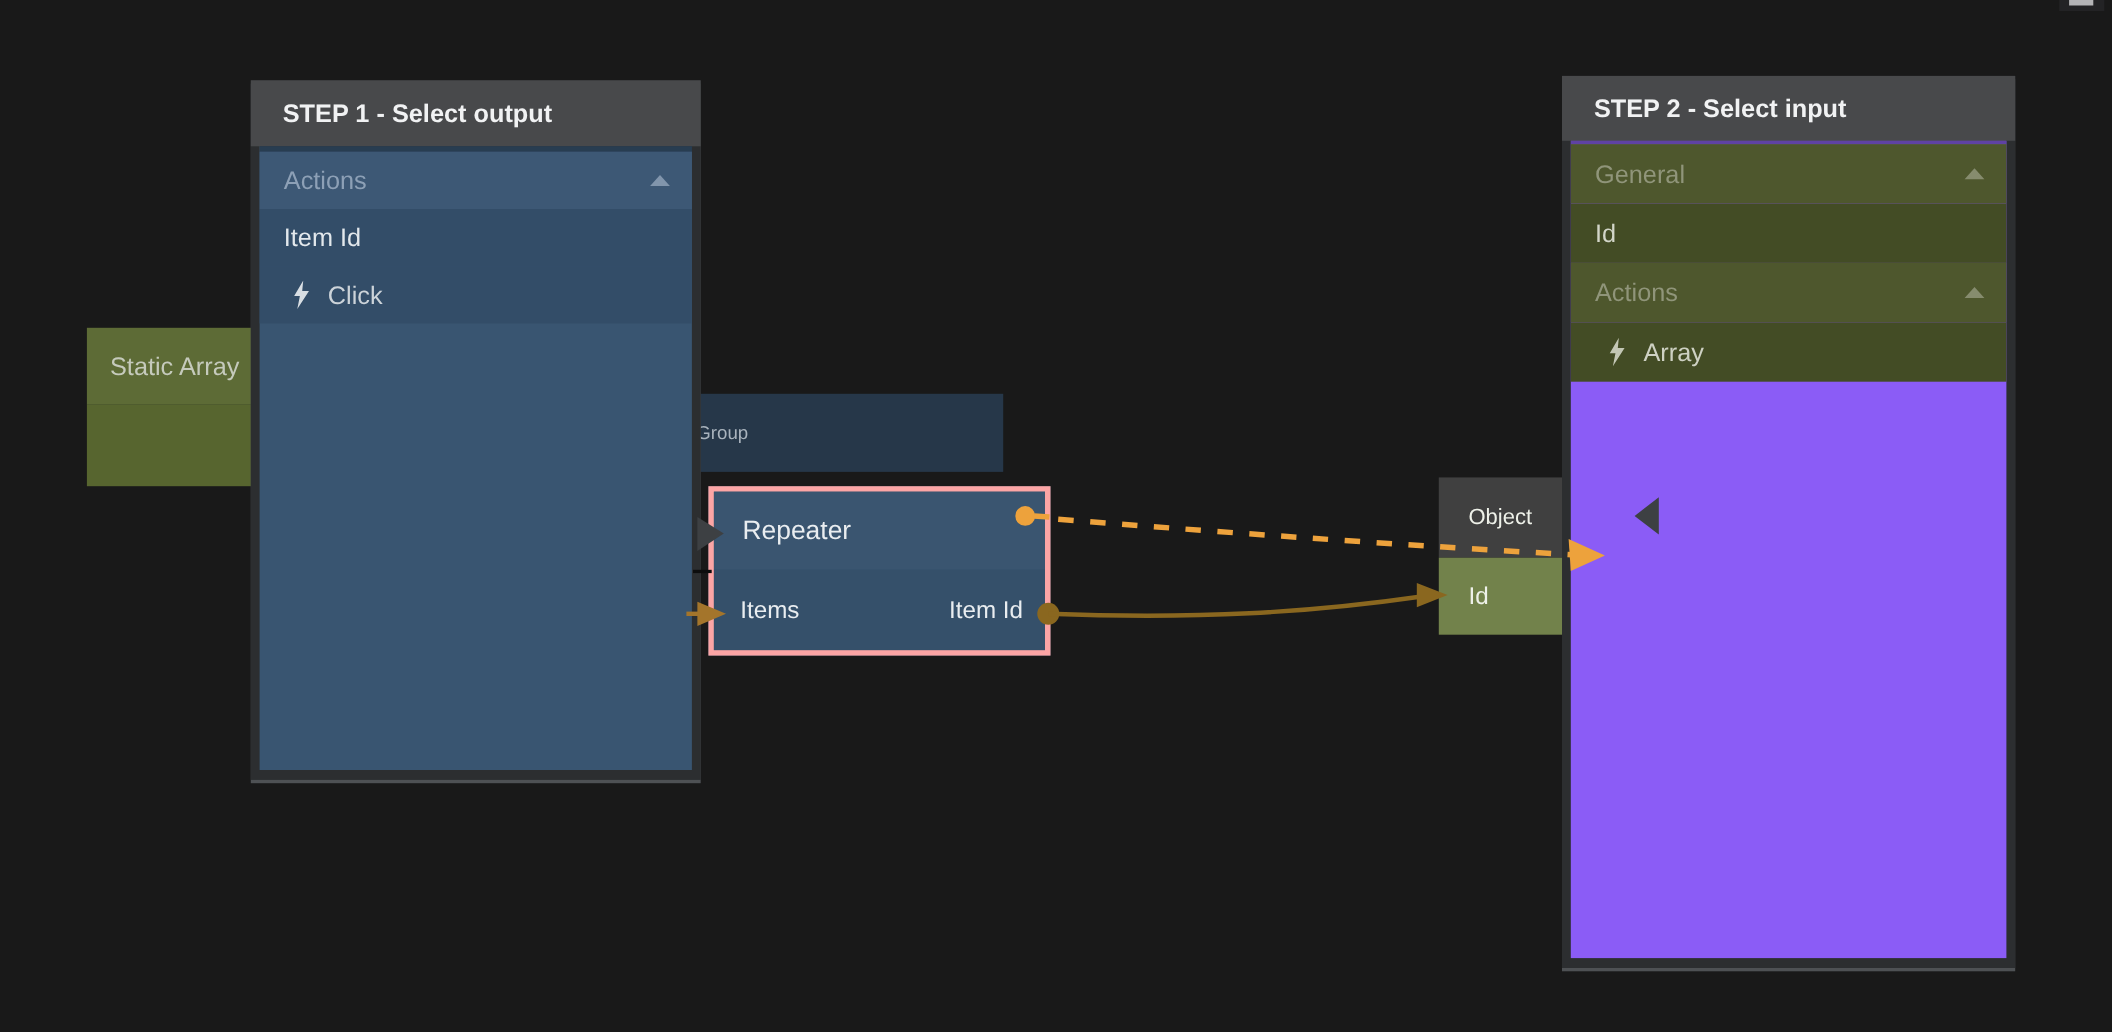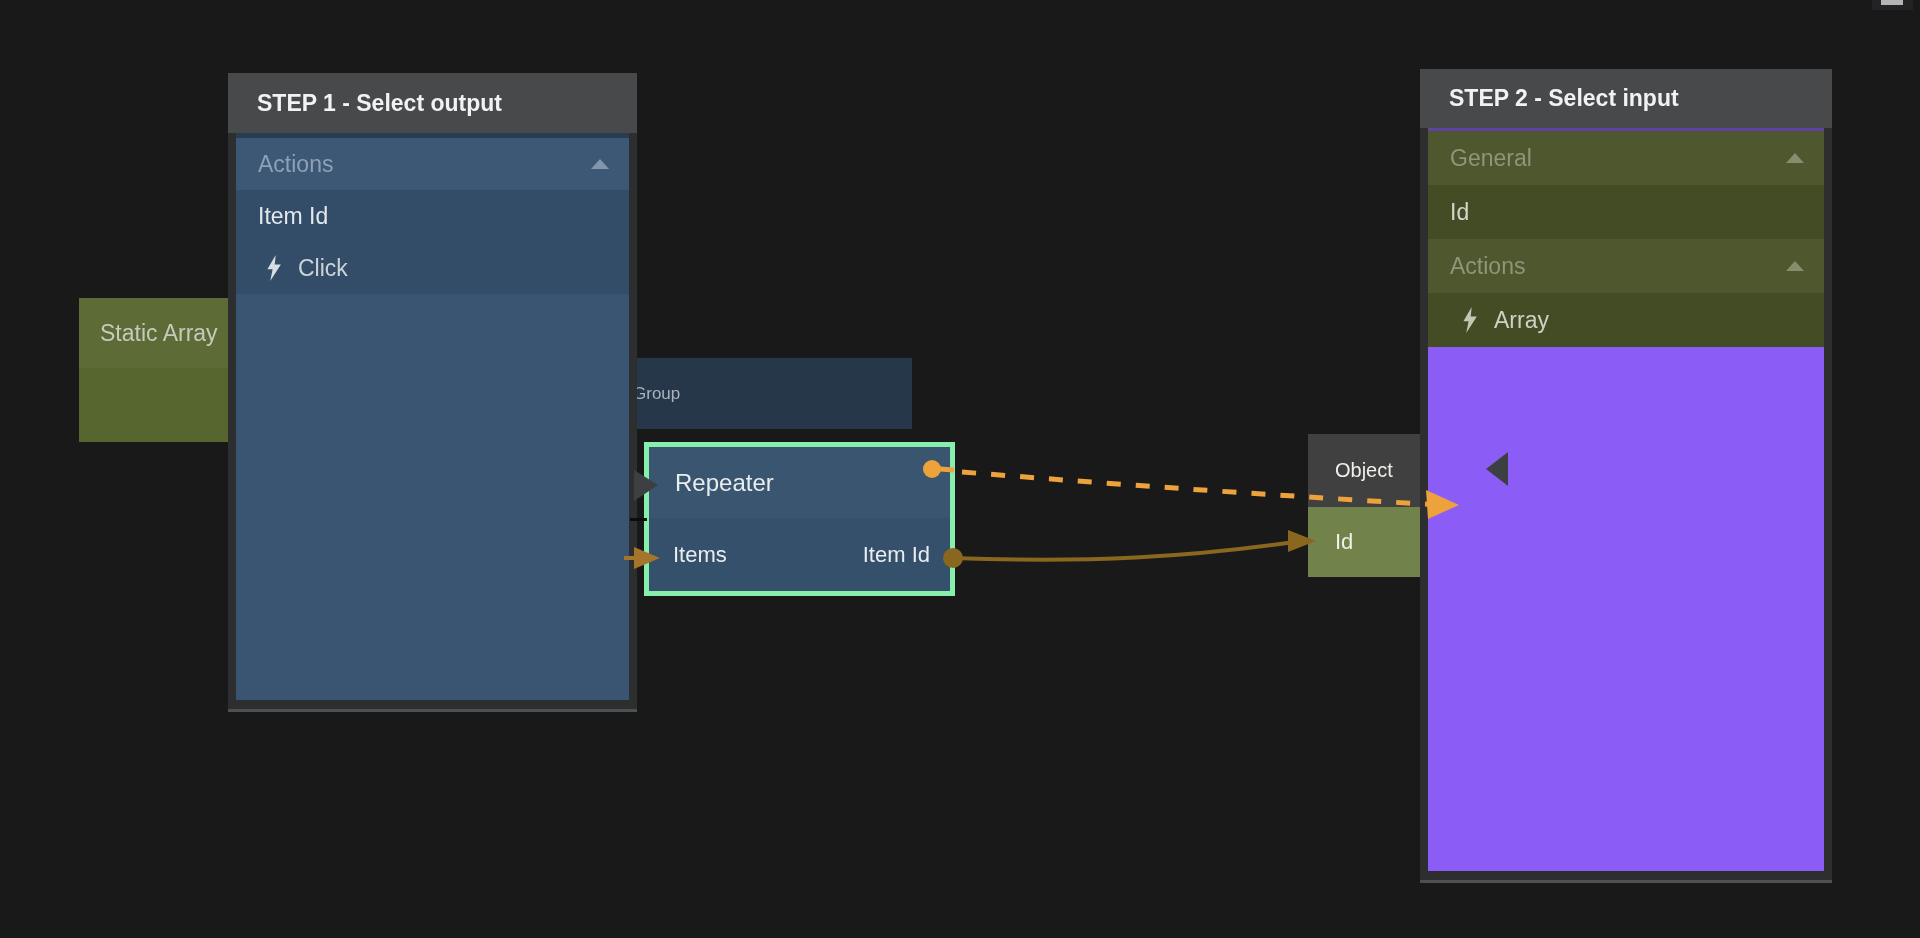--- a/index.html
+++ b/index.html
@@ -11,21 +11,21 @@
   }
   
   .node{position:absolute;z-index:1;}
   #node-static-array{left:79px;top:298px;width:170px;height:144px;}
   .na-header{height:70px;background:#5d6b36;display:flex;align-items:center;
     padding-left:21px;color:#c5cabc;font-size:23px;}
   .na-body{height:74px;background:#57652f;}
   #node-group{left:608px;top:358px;width:304px;height:71px;background:#263749;
     display:flex;align-items:center;padding-left:25px;color:#a9b3bd;font-size:17px;}
   #node-repeater{left:644px;top:442px;width:311px;height:154px;
-    border:5px solid #86efac;background:#35506a;}
+    border:5px solid #fca5a5;background:#35506a;}
   .rep-header{height:71px;background:#3a5570;display:flex;align-items:center;
     padding-left:26px;color:#e9edf0;font-size:24px;}
   .rep-ports{height:73px;background:#35506a;display:flex;align-items:center;
     justify-content:space-between;padding:0 20px 0 24px;color:#e9edf0;font-size:22px;}
   #node-object{left:1308px;top:434px;width:197px;height:143px;}
   .obj-header{height:73px;background:#404040;display:flex;align-items:center;
     padding-left:27px;color:#eef1e9;font-size:20px;}
   .obj-body{height:70px;background:#72824b;display:flex;align-items:center;
     padding-left:27px;color:#eef1e9;font-size:22px;}
   

